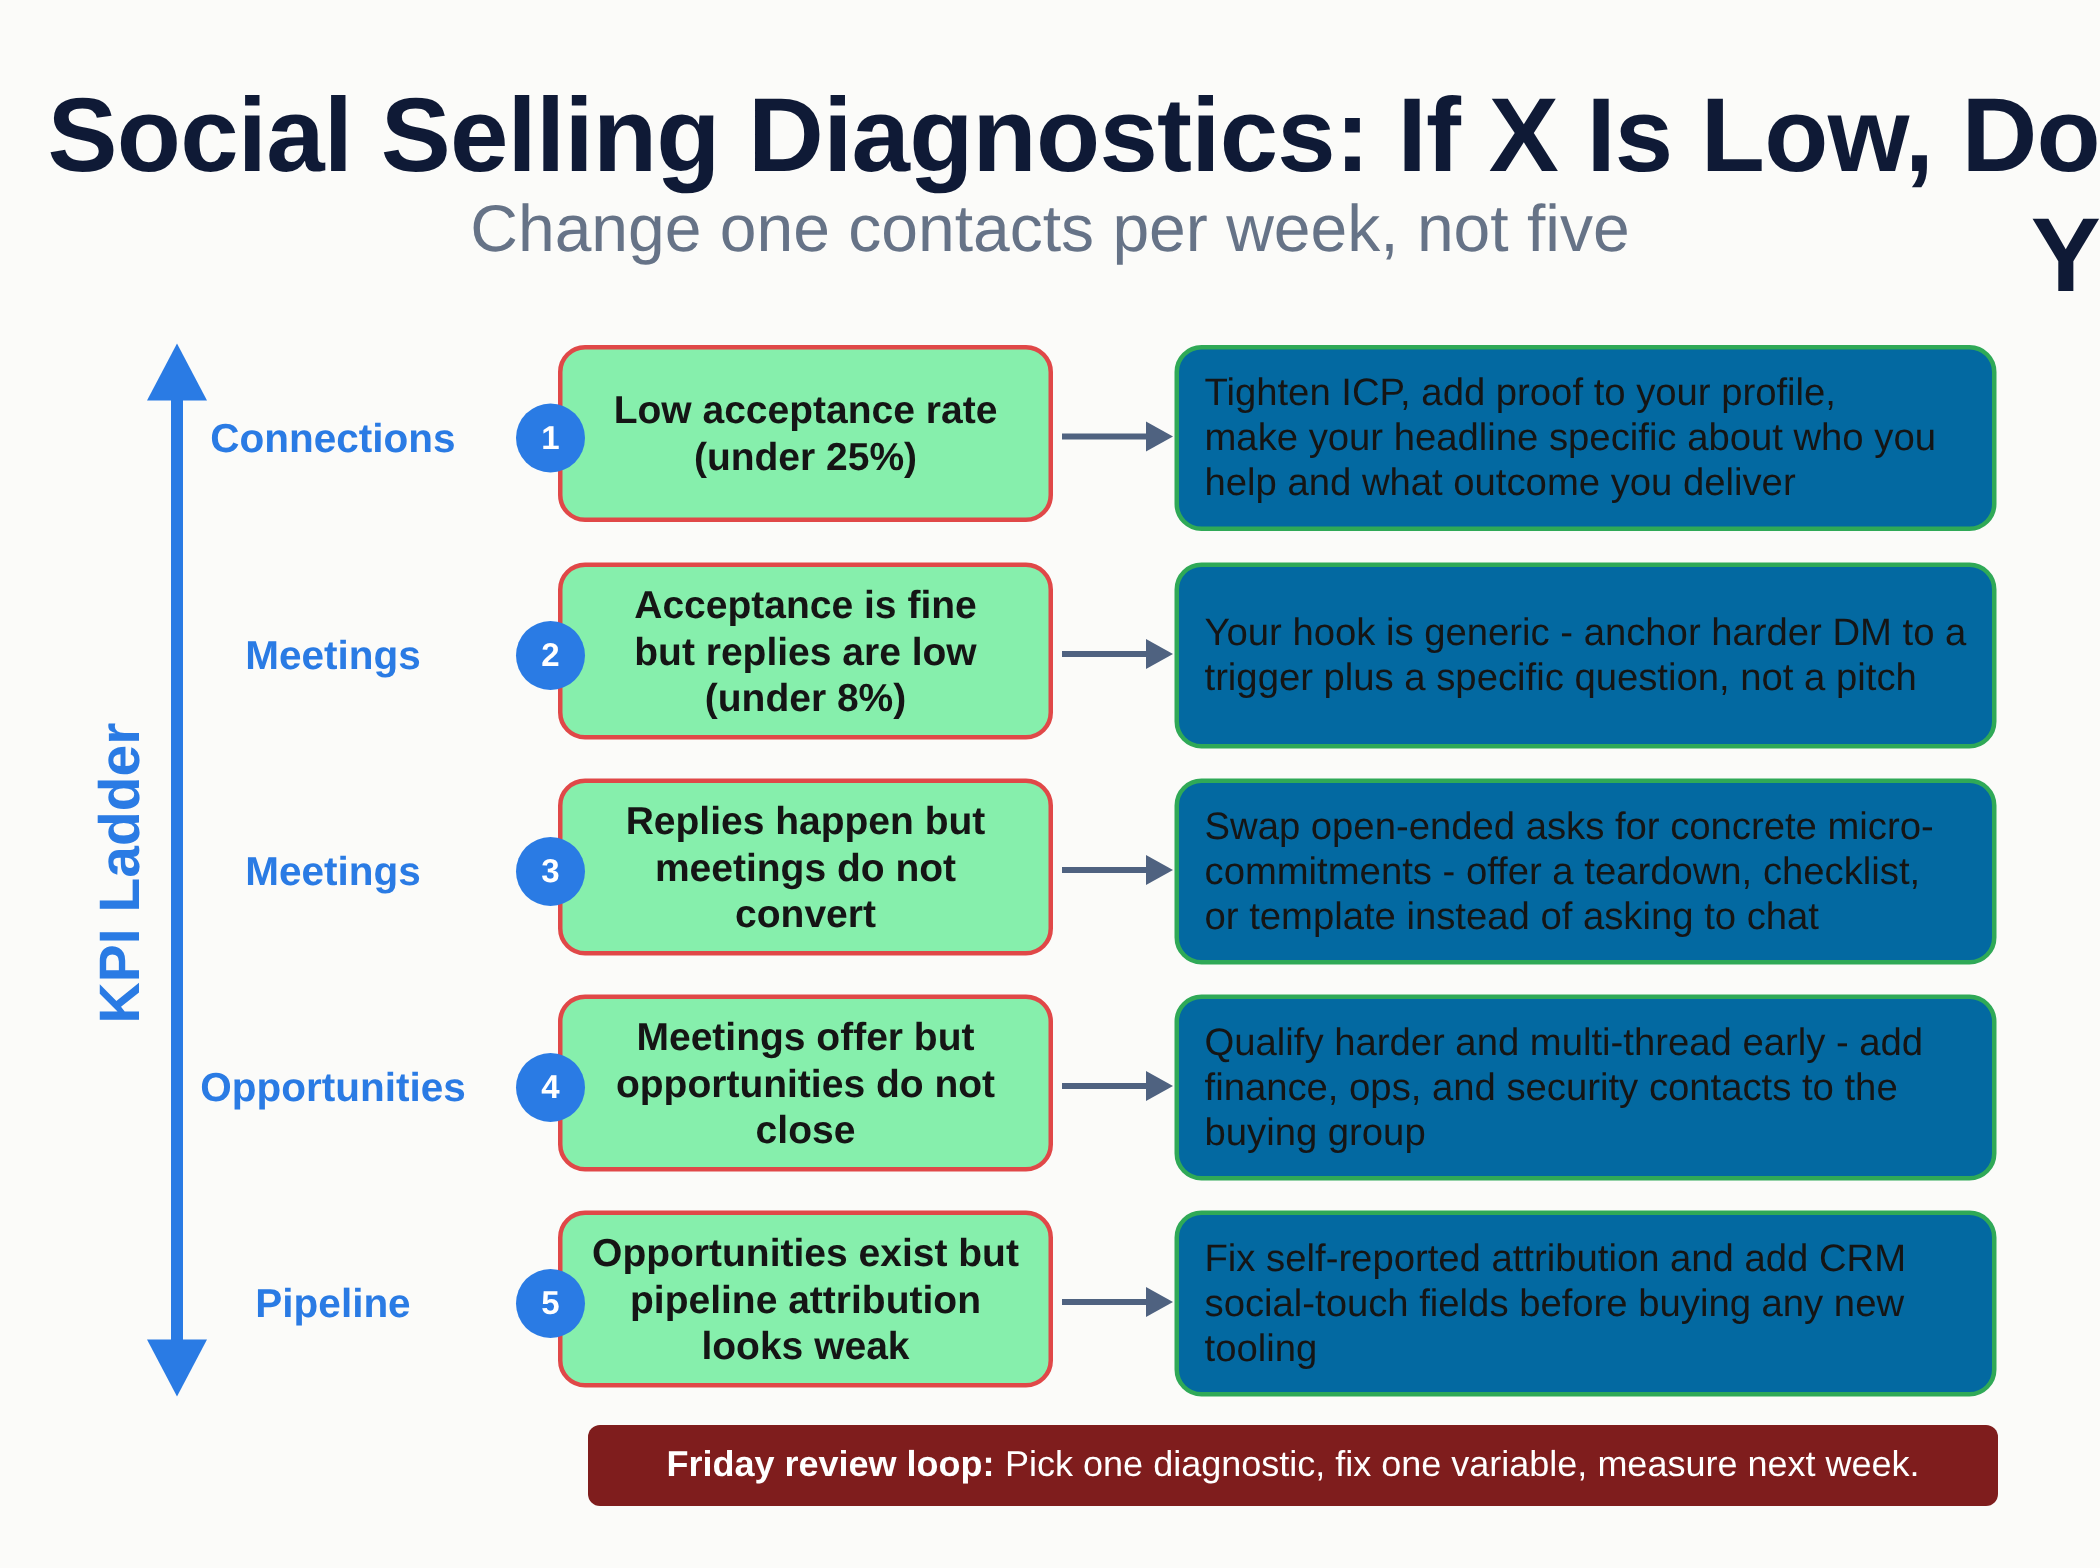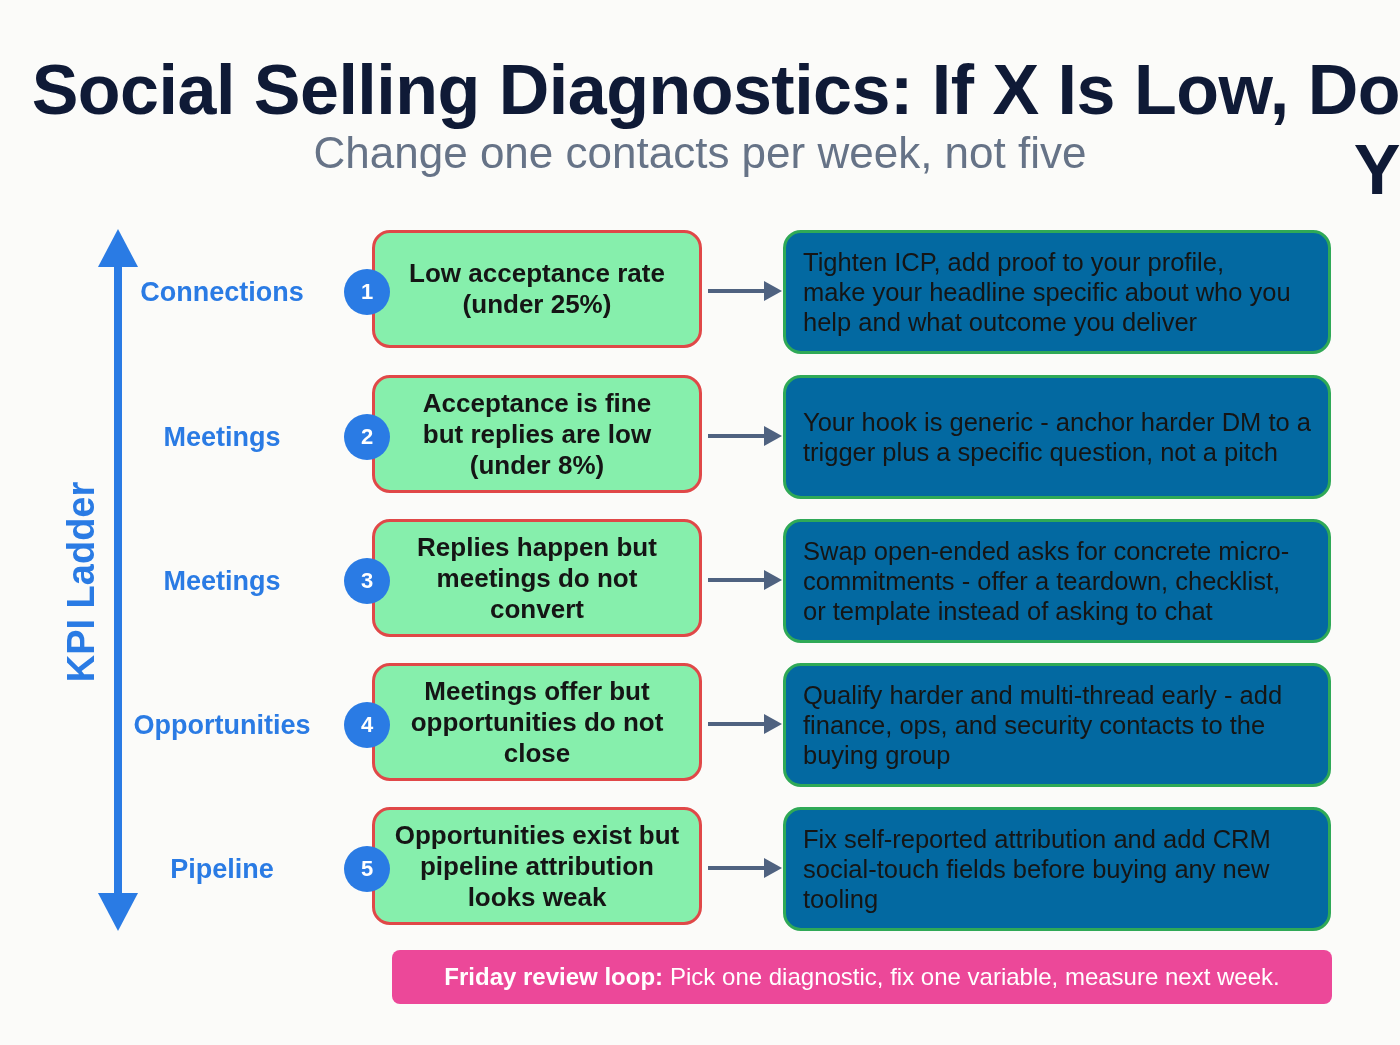--- a/index.html
+++ b/index.html
@@ -163,21 +163,21 @@
       padding: 0 14px 0 17px;
       box-sizing: border-box;
       white-space: pre-line;
     }
     .footer-bar {
       position: absolute;
       left: 392px;
       top: 950px;
       width: 940px;
       height: 54px;
-      background: #ec4899;
+      background: #7f1d1d;
       border-radius: 8px;
       display: flex;
       align-items: center;
       justify-content: center;
       font-size: 24px;
       color: #ffffff;
       white-space: nowrap;
     }
     .footer-bold {
       font-weight: 700;

